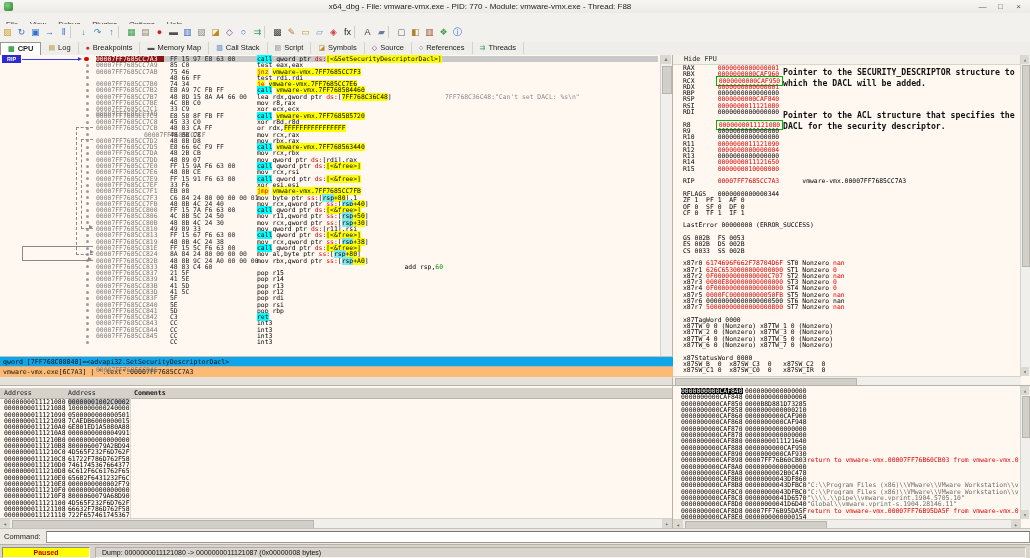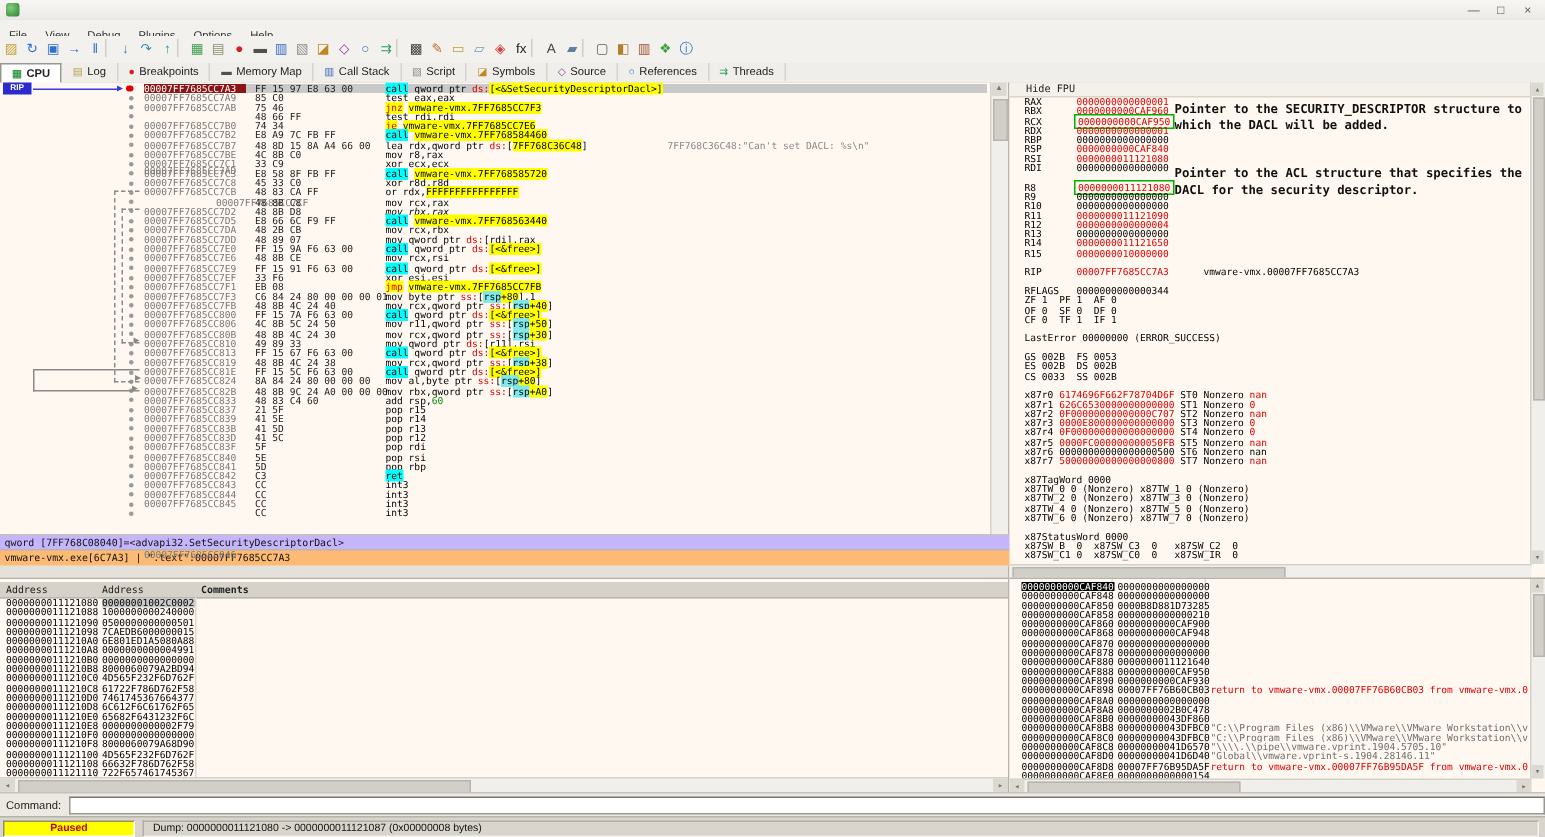--- a/index.html
+++ b/index.html
@@ -45,21 +45,21 @@
   .tk-y{background:#ffff00;}
   .jarrow{position:absolute;}
   .ah{width:0;height:0;border-top:2.5px solid transparent;border-bottom:2.5px solid transparent;border-left:4px solid #888;position:absolute;}
   #ripbox{position:absolute;left:2px;top:55px;width:19px;height:8px;background:#2b2bd0;color:#fff;font-size:5.5px;
           line-height:8px;text-align:center;font-weight:bold;}
   #riparrow{position:absolute;left:22px;top:58.6px;width:56px;border-top:1.5px solid #3a3ae0;}
   #riphead{left:78px;top:56.5px;border-left-color:#3a3ae0;}
   #dasm-vscroll{position:absolute;right:0;top:0;width:11px;height:346px;background:#f0efeb;border-left:1px solid #d5d2cb;}
   .sbtn{position:absolute;width:10px;height:9px;background:#dcd9d2;color:#77746d;font-size:6px;text-align:center;line-height:9px;}
   .sthumb{position:absolute;background:#d2cfc8;border:1px solid #b8b5ae;}
-  #info1{position:absolute;left:0;top:356px;width:672px;height:10px;background:#c4b5fd;border-top:1px solid #c5c2bb;
+  #info1{position:absolute;left:0;top:356px;width:672px;height:10px;background:#0ea5e9;border-top:1px solid #c5c2bb;
          font-size:6.6px;line-height:10px;padding-left:3px;color:#111;}
   #info2{position:absolute;left:0;top:366px;width:672px;height:11px;background:#fdba74;border-top:1px solid #b9b6ae;
          font-size:6.6px;line-height:11px;padding-left:3px;color:#111;}
   #dasm-gap{position:absolute;left:0;top:377px;width:672px;height:8px;background:#e4e1da;}
   
   #regs{position:absolute;left:673px;top:55px;width:357px;height:330px;background:#fff8f0;overflow:hidden;}
   #fpu-header{position:absolute;left:0;top:0;width:357px;height:9px;background:#f3f1ea;border-bottom:1px solid #d8d5ce;
               font-size:6.8px;line-height:9px;padding-left:11px;color:#222;}
   #reg-lines{position:absolute;left:10px;top:10px;white-space:pre;}
   .rline{height:6.3px;font-size:6.4px;line-height:6.3px;color:#000;}
@@ -99,20 +99,21 @@
   #status-badge{position:absolute;left:2px;top:2px;width:86px;height:9px;background:#ffff00;color:#c00000;font-weight:bold;
                 font-size:7px;text-align:center;line-height:9px;border:1px solid #8f8c85;border-bottom-color:#fff;border-right-color:#fff;}
   #status-text{position:absolute;left:95px;top:2px;right:4px;height:9px;border:1px solid #b0ada6;border-bottom-color:#f4f2ee;border-right-color:#f4f2ee;
                font-size:7px;line-height:9px;padding-left:6px;color:#111;}
 </style>
 </head>
 <body>
 
 <div id="titlebar">
   <span id="app-icon"></span>
+  <span id="title-text">x64_dbg - File: vmware-vmx.exe - PID: 770 - Module: vmware-vmx.exe - Thread: F88</span>
   <span class="winbtn" id="btn-min">—</span>
   <span class="winbtn" id="btn-max">□</span>
   <span class="winbtn" id="btn-close">×</span>
 </div>
 
 <div id="menubar"><span class="menu-item">File</span><span class="menu-item">View</span><span class="menu-item">Debug</span><span class="menu-item">Plugins</span><span class="menu-item">Options</span><span class="menu-item">Help</span></div>
 <div id="toolbar"><span class="tbtn" style="color: rgb(200, 160, 48);">▨</span><span class="tbtn" style="color: rgb(47, 111, 206);">↻</span><span class="tbtn" style="color: rgb(47, 111, 206);">▣</span><span class="tbtn" style="color: rgb(47, 111, 206);">→</span><span class="tbtn" style="color: rgb(47, 111, 206);">‖</span><span class="tsep"></span><span class="tbtn" style="color: rgb(47, 143, 174);">↓</span><span class="tbtn" style="color: rgb(47, 143, 174);">↷</span><span class="tbtn" style="color: rgb(47, 143, 174);">↑</span><span class="tsep"></span><span class="tbtn" style="color: rgb(63, 159, 79);">▦</span><span class="tbtn" style="color: rgb(143, 143, 111);">▤</span><span class="tbtn" style="color: rgb(208, 32, 32);">●</span><span class="tbtn" style="color: rgb(80, 80, 80);">▬</span><span class="tbtn" style="color: rgb(56, 104, 192);">▥</span><span class="tbtn" style="color: rgb(143, 143, 143);">▧</span><span class="tbtn" style="color: rgb(192, 136, 32);">◪</span><span class="tbtn" style="color: rgb(144, 64, 160);">◇</span><span class="tbtn" style="color: rgb(56, 104, 192);">○</span><span class="tbtn" style="color: rgb(48, 160, 96);">⇉</span><span class="tsep"></span><span class="tbtn" style="color: rgb(64, 64, 64);">▩</span><span class="tbtn" style="color: rgb(192, 112, 48);">✎</span><span class="tbtn" style="color: rgb(192, 160, 64);">▭</span><span class="tbtn" style="color: rgb(112, 160, 192);">▱</span><span class="tbtn" style="color: rgb(208, 64, 64);">◈</span><span class="tbtn" style="color: rgb(32, 32, 32);">fx</span><span class="tsep"></span><span class="tbtn" style="color: rgb(64, 64, 64);">A</span><span class="tbtn" style="color: rgb(96, 128, 160);">▰</span><span class="tsep"></span><span class="tbtn" style="color: rgb(96, 96, 96);">▢</span><span class="tbtn" style="color: rgb(176, 128, 48);">◧</span><span class="tbtn" style="color: rgb(160, 80, 48);">▥</span><span class="tbtn" style="color: rgb(63, 159, 63);">❖</span><span class="tbtn" style="color: rgb(47, 111, 206);">ⓘ</span></div>
 <div id="tabbar"><span class="tab active"><span class="ticon" style="color: rgb(63, 159, 79);">▦</span><span>CPU</span></span><span class="tab"><span class="ticon" style="color: rgb(176, 154, 64);">▤</span><span>Log</span></span><span class="tab"><span class="ticon" style="color: rgb(208, 32, 32);">●</span><span>Breakpoints</span></span><span class="tab"><span class="ticon" style="color: rgb(80, 80, 80);">▬</span><span>Memory Map</span></span><span class="tab"><span class="ticon" style="color: rgb(56, 104, 192);">▥</span><span>Call Stack</span></span><span class="tab"><span class="ticon" style="color: rgb(143, 143, 143);">▧</span><span>Script</span></span><span class="tab"><span class="ticon" style="color: rgb(192, 136, 32);">◪</span><span>Symbols</span></span><span class="tab"><span class="ticon" style="color: rgb(144, 64, 160);">◇</span><span>Source</span></span><span class="tab"><span class="ticon" style="color: rgb(56, 104, 192);">○</span><span>References</span></span><span class="tab"><span class="ticon" style="color: rgb(48, 160, 96);">⇉</span><span>Threads</span></span></div>
 
 <div id="disasm">
@@ -123,41 +124,41 @@
       <div class="drow mono"><span class="dot"></span><span class="dcell cellbg" style="left: 96px; width: 562px; z-index: 0;"></span><span class="dcell d-addr" style="z-index: 1; margin-top: 36px;">00007FF7685CC7AD</span><span class="dcell d-bytes" style="z-index: 1;">48 66 FF</span><span class="dcell d-ins" style="z-index: 1;"><span>test rdi,rdi</span></span></div>
       <div class="drow mono"><span class="dot"></span><span class="dcell cellbg" style="left: 96px; width: 562px; z-index: 0;"></span><span class="dcell d-addr" style="z-index: 1;">00007FF7685CC7B0</span><span class="dcell d-bytes" style="z-index: 1;">74 34</span><span class="dcell d-ins" style="z-index: 1;"><span class="tk-j">je</span><span> </span><span class="tk-t">vmware-vmx.7FF7685CC7E6</span></span></div>
       <div class="drow mono"><span class="dot"></span><span class="dcell cellbg" style="left: 96px; width: 562px; z-index: 0;"></span><span class="dcell d-addr" style="z-index: 1;">00007FF7685CC7B2</span><span class="dcell d-bytes" style="z-index: 1;">E8 A9 7C FB FF</span><span class="dcell d-ins" style="z-index: 1;"><span class="tk-c">call</span><span> </span><span class="tk-t">vmware-vmx.7FF768584460</span></span></div>
       <div class="drow mono"><span class="dot"></span><span class="dcell cellbg" style="left: 96px; width: 562px; z-index: 0;"></span><span class="dcell d-addr" style="z-index: 1;">00007FF7685CC7B7</span><span class="dcell d-bytes" style="z-index: 1;">48 8D 15 8A A4 66 00</span><span class="dcell d-ins" style="z-index: 1;"><span>lea rdx,qword ptr </span><span class="tk-s">ds:</span><span>[</span><span class="tk-t">7FF768C36C48</span><span>]</span></span><span class="dcell d-cmt" style="z-index: 1;">7FF768C36C48:"Can't set DACL: %s\n"</span></div>
       <div class="drow mono"><span class="dot"></span><span class="dcell cellbg" style="left: 96px; width: 562px; z-index: 0;"></span><span class="dcell d-addr" style="z-index: 1;">00007FF7685CC7BE</span><span class="dcell d-bytes" style="z-index: 1;">4C 8B C0</span><span class="dcell d-ins" style="z-index: 1;"><span>mov r8,rax</span></span></div>
       <div class="drow mono"><span class="dot"></span><span class="dcell cellbg" style="left: 96px; width: 562px; z-index: 0;"></span><span class="dcell d-addr" style="z-index: 1;">00007FF7685CC7C1</span><span class="dcell d-bytes" style="z-index: 1;">33 C9</span><span class="dcell d-ins" style="z-index: 1;"><span>xor ecx,ecx</span></span></div>
       <div class="drow mono"><span class="dot"></span><span class="dcell cellbg" style="left: 96px; width: 562px; z-index: 0;"></span><span class="dcell d-addr" style="z-index: 1;">00007FF7685CC7C3</span><span class="dcell d-bytes" style="z-index: 1;">E8 58 8F FB FF</span><span class="dcell d-ins" style="z-index: 1;"><span class="tk-c">call</span><span> </span><span class="tk-t">vmware-vmx.7FF768585720</span></span></div>
       <div class="drow mono"><span class="dot"></span><span class="dcell cellbg" style="left: 96px; width: 562px; z-index: 0;"></span><span class="dcell d-addr" style="z-index: 1;">00007FF7685CC7C8</span><span class="dcell d-bytes" style="z-index: 1;">45 33 C0</span><span class="dcell d-ins" style="z-index: 1;"><span>xor r8d,r8d</span></span></div>
       <div class="drow mono"><span class="dot"></span><span class="dcell cellbg" style="left: 96px; width: 562px; z-index: 0;"></span><span class="dcell d-addr" style="z-index: 1;">00007FF7685CC7CB</span><span class="dcell d-bytes" style="z-index: 1;">48 83 CA FF</span><span class="dcell d-ins" style="z-index: 1;"><span>or rdx,</span><span class="tk-t">FFFFFFFFFFFFFFFF</span></span></div>
       <div class="drow mono"><span class="dot"></span><span class="dcell cellbg" style="left: 96px; width: 562px; z-index: 0;"></span><span class="dcell d-addr" style="z-index: 1; padding-left: 48px;">00007FF7685CC7CF</span><span class="dcell d-bytes" style="z-index: 1;">48 8B C8</span><span class="dcell d-ins" style="z-index: 1;"><span>mov rcx,rax</span></span></div>
-      <div class="drow mono"><span class="dot"></span><span class="dcell cellbg" style="left: 96px; width: 562px; z-index: 0;"></span><span class="dcell d-addr" style="z-index: 1;">00007FF7685CC7D2</span><span class="dcell d-bytes" style="z-index: 1;">48 8B D8</span><span class="dcell d-ins" style="z-index: 1; font-style: italic;"><span>mov rbx,rax</span></span></div>
+      <div class="drow mono"><span class="dot"></span><span class="dcell cellbg" style="left: 96px; width: 562px; z-index: 0;"></span><span class="dcell d-addr" style="z-index: 1;">00007FF7685CC7D2</span><span class="dcell d-bytes" style="z-index: 1;">48 8B D8</span><span class="dcell d-ins" style="z-index: 1;"><span>mov rbx,rax</span></span></div>
       <div class="drow mono"><span class="dot"></span><span class="dcell cellbg" style="left: 96px; width: 562px; z-index: 0;"></span><span class="dcell d-addr" style="z-index: 1;">00007FF7685CC7D5</span><span class="dcell d-bytes" style="z-index: 1;">E8 66 6C F9 FF</span><span class="dcell d-ins" style="z-index: 1;"><span class="tk-c">call</span><span> </span><span class="tk-t">vmware-vmx.7FF768563440</span></span></div>
       <div class="drow mono"><span class="dot"></span><span class="dcell cellbg" style="left: 96px; width: 562px; z-index: 0;"></span><span class="dcell d-addr" style="z-index: 1;">00007FF7685CC7DA</span><span class="dcell d-bytes" style="z-index: 1;">48 2B CB</span><span class="dcell d-ins" style="z-index: 1;"><span>mov rcx,rbx</span></span></div>
       <div class="drow mono"><span class="dot"></span><span class="dcell cellbg" style="left: 96px; width: 562px; z-index: 0;"></span><span class="dcell d-addr" style="z-index: 1;">00007FF7685CC7DD</span><span class="dcell d-bytes" style="z-index: 1;">48 89 07</span><span class="dcell d-ins" style="z-index: 1;"><span>mov qword ptr </span><span class="tk-s">ds:</span><span>[rdi],rax</span></span></div>
       <div class="drow mono"><span class="dot"></span><span class="dcell cellbg" style="left: 96px; width: 562px; z-index: 0;"></span><span class="dcell d-addr" style="z-index: 1;">00007FF7685CC7E0</span><span class="dcell d-bytes" style="z-index: 1;">FF 15 9A F6 63 00</span><span class="dcell d-ins" style="z-index: 1;"><span class="tk-c">call</span><span> qword ptr </span><span class="tk-s">ds:</span><span class="tk-t">[&lt;&amp;free&gt;]</span></span></div>
       <div class="drow mono"><span class="dot"></span><span class="dcell cellbg" style="left: 96px; width: 562px; z-index: 0;"></span><span class="dcell d-addr" style="z-index: 1;">00007FF7685CC7E6</span><span class="dcell d-bytes" style="z-index: 1;">48 8B CE</span><span class="dcell d-ins" style="z-index: 1;"><span>mov rcx,rsi</span></span></div>
       <div class="drow mono"><span class="dot"></span><span class="dcell cellbg" style="left: 96px; width: 562px; z-index: 0;"></span><span class="dcell d-addr" style="z-index: 1;">00007FF7685CC7E9</span><span class="dcell d-bytes" style="z-index: 1;">FF 15 91 F6 63 00</span><span class="dcell d-ins" style="z-index: 1;"><span class="tk-c">call</span><span> qword ptr </span><span class="tk-s">ds:</span><span class="tk-t">[&lt;&amp;free&gt;]</span></span></div>
       <div class="drow mono"><span class="dot"></span><span class="dcell cellbg" style="left: 96px; width: 562px; z-index: 0;"></span><span class="dcell d-addr" style="z-index: 1;">00007FF7685CC7EF</span><span class="dcell d-bytes" style="z-index: 1;">33 F6</span><span class="dcell d-ins" style="z-index: 1;"><span>xor esi,esi</span></span></div>
       <div class="drow mono"><span class="dot"></span><span class="dcell cellbg" style="left: 96px; width: 562px; z-index: 0;"></span><span class="dcell d-addr" style="z-index: 1;">00007FF7685CC7F1</span><span class="dcell d-bytes" style="z-index: 1;">EB 08</span><span class="dcell d-ins" style="z-index: 1;"><span class="tk-j">jmp</span><span> </span><span class="tk-t">vmware-vmx.7FF7685CC7FB</span></span></div>
       <div class="drow mono"><span class="dot"></span><span class="dcell cellbg" style="left: 96px; width: 562px; z-index: 0;"></span><span class="dcell d-addr" style="z-index: 1;">00007FF7685CC7F3</span><span class="dcell d-bytes" style="z-index: 1;">C6 84 24 80 00 00 00 01</span><span class="dcell d-ins" style="z-index: 1;"><span>mov byte ptr </span><span class="tk-s">ss:</span><span>[</span><span class="tk-r">rsp</span><span class="tk-y">+80</span><span>],1</span></span></div>
       <div class="drow mono"><span class="dot"></span><span class="dcell cellbg" style="left: 96px; width: 562px; z-index: 0;"></span><span class="dcell d-addr" style="z-index: 1;">00007FF7685CC7FB</span><span class="dcell d-bytes" style="z-index: 1;">48 8B 4C 24 40</span><span class="dcell d-ins" style="z-index: 1;"><span>mov rcx,qword ptr </span><span class="tk-s">ss:</span><span>[</span><span class="tk-r">rsp</span><span class="tk-y">+40</span><span>]</span></span></div>
       <div class="drow mono"><span class="dot"></span><span class="dcell cellbg" style="left: 96px; width: 562px; z-index: 0;"></span><span class="dcell d-addr" style="z-index: 1;">00007FF7685CC800</span><span class="dcell d-bytes" style="z-index: 1;">FF 15 7A F6 63 00</span><span class="dcell d-ins" style="z-index: 1;"><span class="tk-c">call</span><span> qword ptr </span><span class="tk-s">ds:</span><span class="tk-t">[&lt;&amp;free&gt;]</span></span></div>
       <div class="drow mono"><span class="dot"></span><span class="dcell cellbg" style="left: 96px; width: 562px; z-index: 0;"></span><span class="dcell d-addr" style="z-index: 1;">00007FF7685CC806</span><span class="dcell d-bytes" style="z-index: 1;">4C 8B 5C 24 50</span><span class="dcell d-ins" style="z-index: 1;"><span>mov r11,qword ptr </span><span class="tk-s">ss:</span><span>[</span><span class="tk-r">rsp</span><span class="tk-y">+50</span><span>]</span></span></div>
       <div class="drow mono"><span class="dot"></span><span class="dcell cellbg" style="left: 96px; width: 562px; z-index: 0;"></span><span class="dcell d-addr" style="z-index: 1;">00007FF7685CC80B</span><span class="dcell d-bytes" style="z-index: 1;">48 8B 4C 24 30</span><span class="dcell d-ins" style="z-index: 1;"><span>mov rcx,qword ptr </span><span class="tk-s">ss:</span><span>[</span><span class="tk-r">rsp</span><span class="tk-y">+30</span><span>]</span></span></div>
       <div class="drow mono"><span class="dot"></span><span class="dcell cellbg" style="left: 96px; width: 562px; z-index: 0;"></span><span class="dcell d-addr" style="z-index: 1;">00007FF7685CC810</span><span class="dcell d-bytes" style="z-index: 1;">49 89 33</span><span class="dcell d-ins" style="z-index: 1;"><span>mov qword ptr </span><span class="tk-s">ds:</span><span>[r11],rsi</span></span></div>
       <div class="drow mono"><span class="dot"></span><span class="dcell cellbg" style="left: 96px; width: 562px; z-index: 0;"></span><span class="dcell d-addr" style="z-index: 1;">00007FF7685CC813</span><span class="dcell d-bytes" style="z-index: 1;">FF 15 67 F6 63 00</span><span class="dcell d-ins" style="z-index: 1;"><span class="tk-c">call</span><span> qword ptr </span><span class="tk-s">ds:</span><span class="tk-t">[&lt;&amp;free&gt;]</span></span></div>
       <div class="drow mono"><span class="dot"></span><span class="dcell cellbg" style="left: 96px; width: 562px; z-index: 0;"></span><span class="dcell d-addr" style="z-index: 1;">00007FF7685CC819</span><span class="dcell d-bytes" style="z-index: 1;">48 8B 4C 24 38</span><span class="dcell d-ins" style="z-index: 1;"><span>mov rcx,qword ptr </span><span class="tk-s">ss:</span><span>[</span><span class="tk-r">rsp</span><span class="tk-y">+38</span><span>]</span></span></div>
       <div class="drow mono"><span class="dot"></span><span class="dcell cellbg" style="left: 96px; width: 562px; z-index: 0;"></span><span class="dcell d-addr" style="z-index: 1;">00007FF7685CC81E</span><span class="dcell d-bytes" style="z-index: 1;">FF 15 5C F6 63 00</span><span class="dcell d-ins" style="z-index: 1;"><span class="tk-c">call</span><span> qword ptr </span><span class="tk-s">ds:</span><span class="tk-t">[&lt;&amp;free&gt;]</span></span></div>
       <div class="drow mono"><span class="dot"></span><span class="dcell cellbg" style="left: 96px; width: 562px; z-index: 0;"></span><span class="dcell d-addr" style="z-index: 1;">00007FF7685CC824</span><span class="dcell d-bytes" style="z-index: 1;">8A 84 24 80 00 00 00</span><span class="dcell d-ins" style="z-index: 1;"><span>mov al,byte ptr </span><span class="tk-s">ss:</span><span>[</span><span class="tk-r">rsp</span><span class="tk-y">+80</span><span>]</span></span></div>
       <div class="drow mono"><span class="dot"></span><span class="dcell cellbg" style="left: 96px; width: 562px; z-index: 0;"></span><span class="dcell d-addr" style="z-index: 1;">00007FF7685CC82B</span><span class="dcell d-bytes" style="z-index: 1;">48 8B 9C 24 A0 00 00 00</span><span class="dcell d-ins" style="z-index: 1;"><span>mov rbx,qword ptr </span><span class="tk-s">ss:</span><span>[</span><span class="tk-r">rsp</span><span class="tk-y">+A0</span><span>]</span></span></div>
-      <div class="drow mono"><span class="dot"></span><span class="dcell cellbg" style="left: 96px; width: 562px; z-index: 0;"></span><span class="dcell d-addr" style="z-index: 1;">00007FF7685CC833</span><span class="dcell d-bytes" style="z-index: 1;">48 83 C4 60</span><span class="dcell d-ins" style="z-index: 1;"><span>add rsp,</span><span class="tk-g">60</span></span></div>
+      <div class="drow mono"><span class="dot"></span><span class="dcell cellbg" style="left: 96px; width: 562px; z-index: 0;"></span><span class="dcell d-addr" style="z-index: 1;">00007FF7685CC833</span><span class="dcell d-bytes" style="z-index: 1;">48 83 C4 60</span><span class="dcell d-ins" style="z-index: 1; text-align: right;"><span>add rsp,</span><span class="tk-g">60</span></span></div>
       <div class="drow mono"><span class="dot"></span><span class="dcell cellbg" style="left: 96px; width: 562px; z-index: 0;"></span><span class="dcell d-addr" style="z-index: 1;">00007FF7685CC837</span><span class="dcell d-bytes" style="z-index: 1;">21 5F</span><span class="dcell d-ins" style="z-index: 1;"><span>pop r15</span></span></div>
       <div class="drow mono"><span class="dot"></span><span class="dcell cellbg" style="left: 96px; width: 562px; z-index: 0;"></span><span class="dcell d-addr" style="z-index: 1;">00007FF7685CC839</span><span class="dcell d-bytes" style="z-index: 1;">41 5E</span><span class="dcell d-ins" style="z-index: 1;"><span>pop r14</span></span></div>
       <div class="drow mono"><span class="dot"></span><span class="dcell cellbg" style="left: 96px; width: 562px; z-index: 0;"></span><span class="dcell d-addr" style="z-index: 1;">00007FF7685CC83B</span><span class="dcell d-bytes" style="z-index: 1;">41 5D</span><span class="dcell d-ins" style="z-index: 1;"><span>pop r13</span></span></div>
       <div class="drow mono"><span class="dot"></span><span class="dcell cellbg" style="left: 96px; width: 562px; z-index: 0;"></span><span class="dcell d-addr" style="z-index: 1;">00007FF7685CC83D</span><span class="dcell d-bytes" style="z-index: 1;">41 5C</span><span class="dcell d-ins" style="z-index: 1;"><span>pop r12</span></span></div>
       <div class="drow mono"><span class="dot"></span><span class="dcell cellbg" style="left: 96px; width: 562px; z-index: 0;"></span><span class="dcell d-addr" style="z-index: 1;">00007FF7685CC83F</span><span class="dcell d-bytes" style="z-index: 1;">5F</span><span class="dcell d-ins" style="z-index: 1;"><span>pop rdi</span></span></div>
       <div class="drow mono"><span class="dot"></span><span class="dcell cellbg" style="left: 96px; width: 562px; z-index: 0;"></span><span class="dcell d-addr" style="z-index: 1;">00007FF7685CC840</span><span class="dcell d-bytes" style="z-index: 1;">5E</span><span class="dcell d-ins" style="z-index: 1;"><span>pop rsi</span></span></div>
       <div class="drow mono"><span class="dot"></span><span class="dcell cellbg" style="left: 96px; width: 562px; z-index: 0;"></span><span class="dcell d-addr" style="z-index: 1;">00007FF7685CC841</span><span class="dcell d-bytes" style="z-index: 1;">5D</span><span class="dcell d-ins" style="z-index: 1;"><span>pop rbp</span></span></div>
       <div class="drow mono"><span class="dot"></span><span class="dcell cellbg" style="left: 96px; width: 562px; z-index: 0;"></span><span class="dcell d-addr" style="z-index: 1;">00007FF7685CC842</span><span class="dcell d-bytes" style="z-index: 1;">C3</span><span class="dcell d-ins" style="z-index: 1;"><span class="tk-c">ret</span></span></div>
       <div class="drow mono"><span class="dot"></span><span class="dcell cellbg" style="left: 96px; width: 562px; z-index: 0;"></span><span class="dcell d-addr" style="z-index: 1;">00007FF7685CC843</span><span class="dcell d-bytes" style="z-index: 1;">CC</span><span class="dcell d-ins" style="z-index: 1;"><span>int3</span></span></div>
       <div class="drow mono"><span class="dot"></span><span class="dcell cellbg" style="left: 96px; width: 562px; z-index: 0;"></span><span class="dcell d-addr" style="z-index: 1;">00007FF7685CC844</span><span class="dcell d-bytes" style="z-index: 1;">CC</span><span class="dcell d-ins" style="z-index: 1;"><span>int3</span></span></div>

